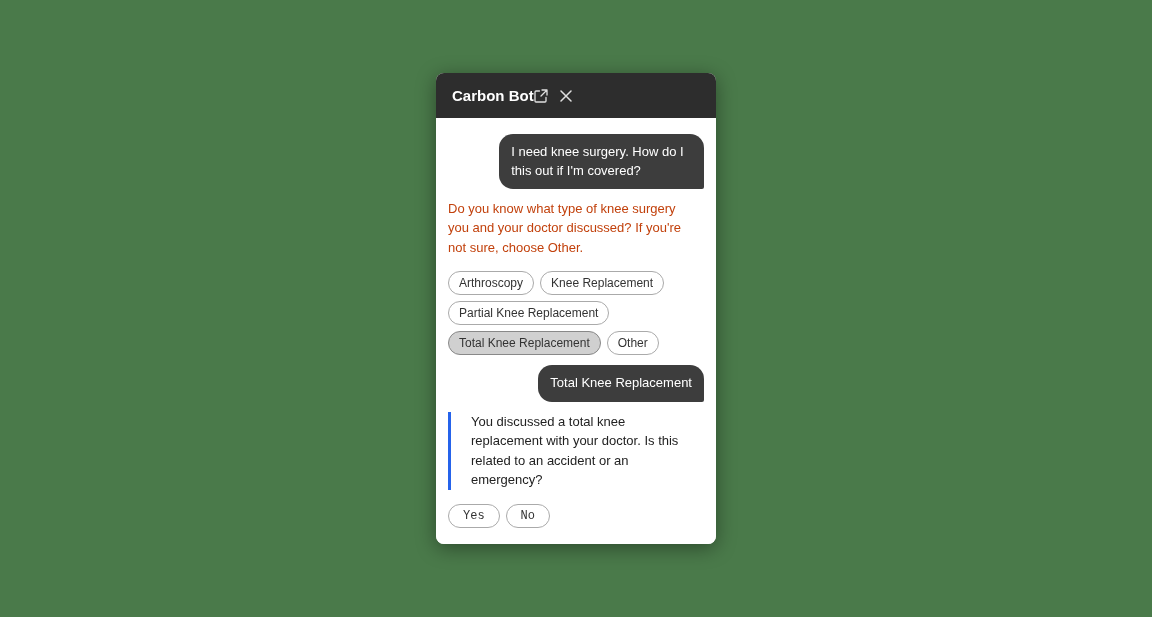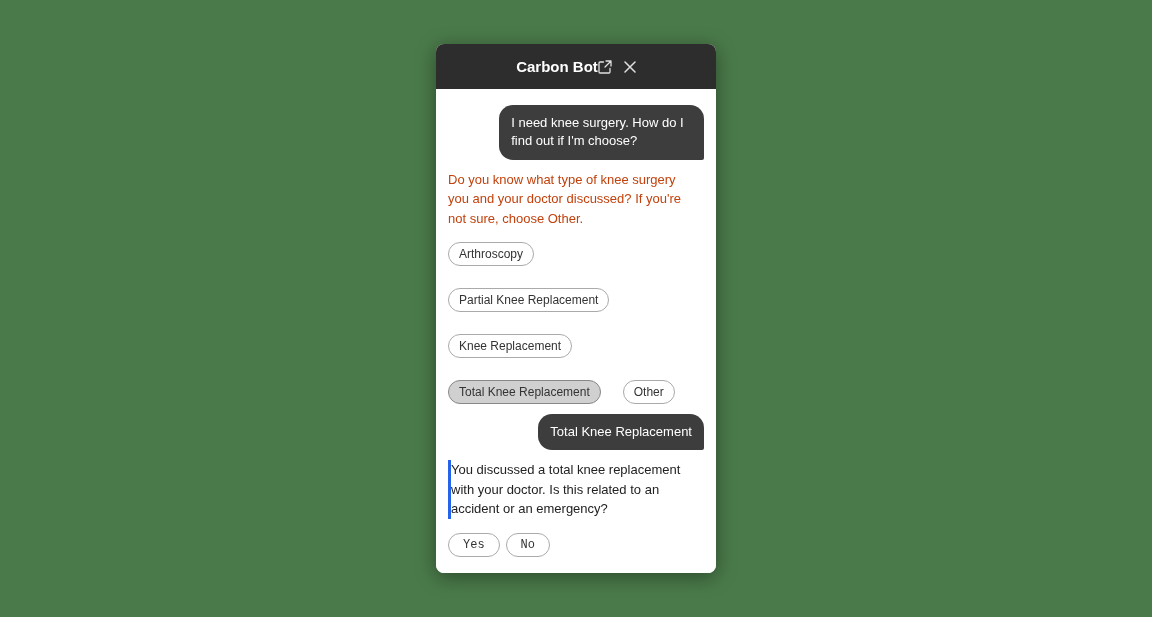--- a/index.html
+++ b/index.html
@@ -24,21 +24,21 @@
       flex-direction: column;
       max-height: 530px;
     }
 
     .chat-header {
       background: #2d2d2d;
       color: #fff;
       padding: 14px 16px;
       display: flex;
       align-items: center;
-      justify-content: center;
+      justify-content: flex-start;
       flex-shrink: 0;
     }
 
     .chat-header-title {
       font-size: 15px;
       font-weight: 600;
     }
 
     .chat-header-actions {
       display: flex;
@@ -78,31 +78,31 @@
     .msg-bot {
       align-self: flex-start;
       color: #c2410c;
       font-size: 13px;
       max-width: 95%;
       line-height: 1.5;
     }
 
     .msg-bot-accented {
       border-left: 3px solid #2563eb;
-      padding-left: 0;
+      padding-left: 20px;
       color: #222;
       font-size: 13px;
       max-width: 95%;
       line-height: 1.5;
     }
 
     .chip-group {
       display: flex;
       flex-wrap: wrap;
-      gap: 22px;
+      gap: 6px;
       margin-top: 4px;
     }
 
     .chip {
       border: 1.5px solid #aaa;
       border-radius: 20px;
       padding: 4px 10px;
       font-size: 12px;
       color: #333;
       background: transparent;
@@ -200,31 +200,31 @@
         <svg width="12" height="12" viewBox="0 0 12 12" fill="none" xmlns="http://www.w3.org/2000/svg">
           <path d="M1 1l10 10M11 1L1 11" stroke="white" stroke-width="1.5" stroke-linecap="round"></path>
         </svg>
       </span>
     </div>
   </div>
 
   <div class="chat-body">
 
     <div class="msg-user">
-      <span>I need knee surgery. How do I find out if I'm choose?</span>
+      <span>I need knee surgery. How do I this out if I'm covered?</span>
     </div>
 
     <div class="msg-bot">
       <span>Do you know what type of knee surgery you and your doctor discussed? If you're not sure, choose Other.</span>
     </div>
 
     <div class="chip-group">
       <button class="chip">Arthroscopy</button>
+      <button class="chip">Knee Replacement</button>
       <button class="chip">Partial Knee Replacement</button>
-      <button class="chip">Knee Replacement</button>
       <button class="chip selected">Total Knee Replacement</button>
       <button class="chip">Other</button>
     </div>
 
     <div class="msg-user-bubble">
       <span>Total Knee Replacement</span>
     </div>
 
     <div class="msg-bot-accented">
       <span>You discussed a total knee replacement with your doctor. Is this related to an accident or an emergency?</span>

